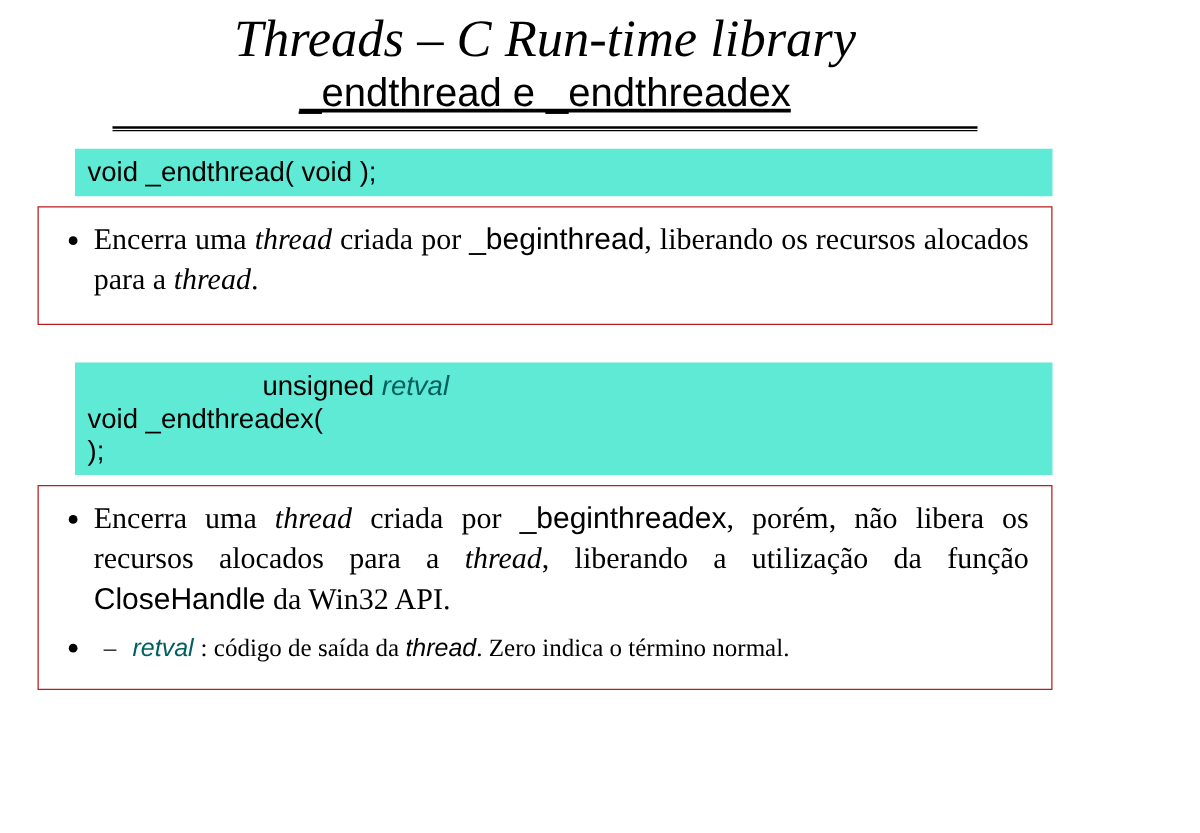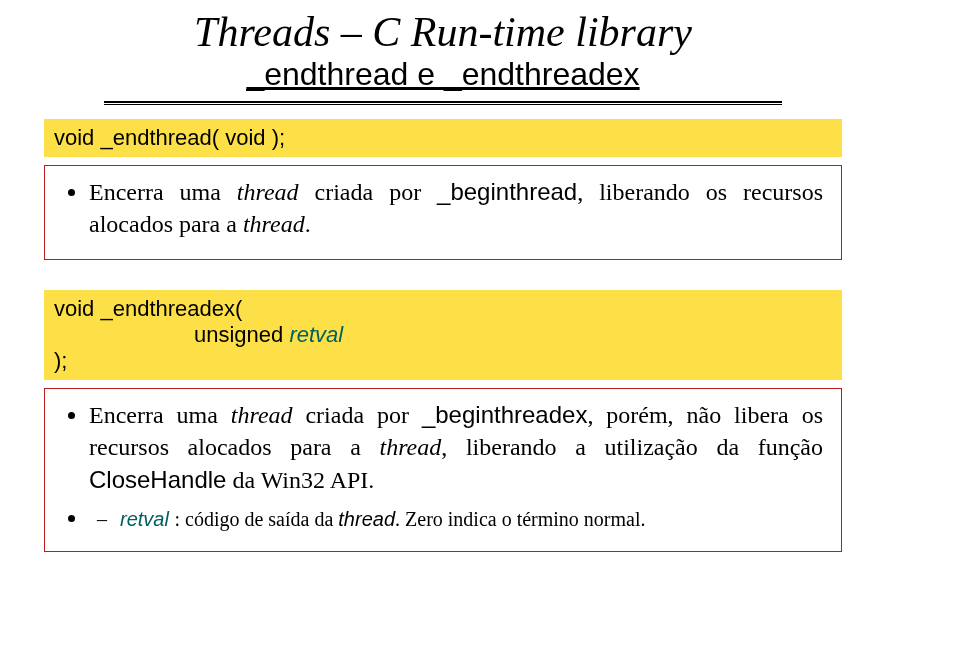--- a/index.html
+++ b/index.html
@@ -8,21 +8,21 @@
     padding: 0;
     width: 960px;
     height: 666px;
     background: #ffffff;
     font-family: "Times New Roman", Times, serif;
     color: #000000;
   }
   .page {
     width: 872px;
     height: 666px;
-    padding: 10px 30px 20px 44px;
+    padding: 10px 30px 20px 30px;
     position: relative;
   }
   .title-block {
     text-align: center;
     margin: 0 60px 8px 60px;
   }
   .title {
     font-style: italic;
     font-size: 42px;
     line-height: 1.05;
@@ -38,26 +38,27 @@
     height: 4px;
     margin: 0 60px 14px 60px;
     display: flex;
     flex-direction: column;
     justify-content: space-between;
   }
   .underline-row .bar1 { border-top: 2px solid #000; height:0; }
   .underline-row .bar2 { border-top: 1px solid #000; height:0; }
 
   .codebar {
-    background: #fde047;
+    background: #5eead4;
     padding: 6px 10px 6px 10px;
     font-family: Arial, Helvetica, sans-serif;
     font-size: 22px;
     color: #000;
     margin-bottom: 8px;
+    margin-left: 30px;
   }
   .codebar .retval { color: #006060; font-style: italic; }
   .codebar .indent { display:inline-block; width: 140px; }
 
   .box {
     border: 1px solid #b91c1c;
     padding: 10px 18px 12px 18px;
     margin-bottom: 30px;
   }
   .box ul {
@@ -108,24 +109,24 @@
   </div>
   <div class="box">
     <ul>
       <li class="just">
         <span>Encerra uma </span><span class="ital">thread</span><span> criada por </span><span class="sans">_beginthread</span><span>, liberando os recursos alocados para a </span><span class="ital">thread</span><span>.</span>
       </li>
     </ul>
   </div>
 
   <div class="codebar">
-    <div>void  _endthreadex(</div>
     <div>
       <span class="indent"></span><span>unsigned </span><span class="retval">retval</span>
     </div>
+    <div>void  _endthreadex(</div>
     <div>);</div>
   </div>
   <div class="box">
     <ul>
       <li class="just">
         <span>Encerra uma </span><span class="ital">thread</span><span> criada por </span><span class="sans">_beginthreadex</span><span>, porém, não libera os recursos alocados para a </span><span class="ital">thread</span><span>, liberando a utilização da função </span><span class="sans">CloseHandle</span><span> da Win32 API.</span>
       </li>
       <li>
         <ul class="nested">
           <li class="sub">

